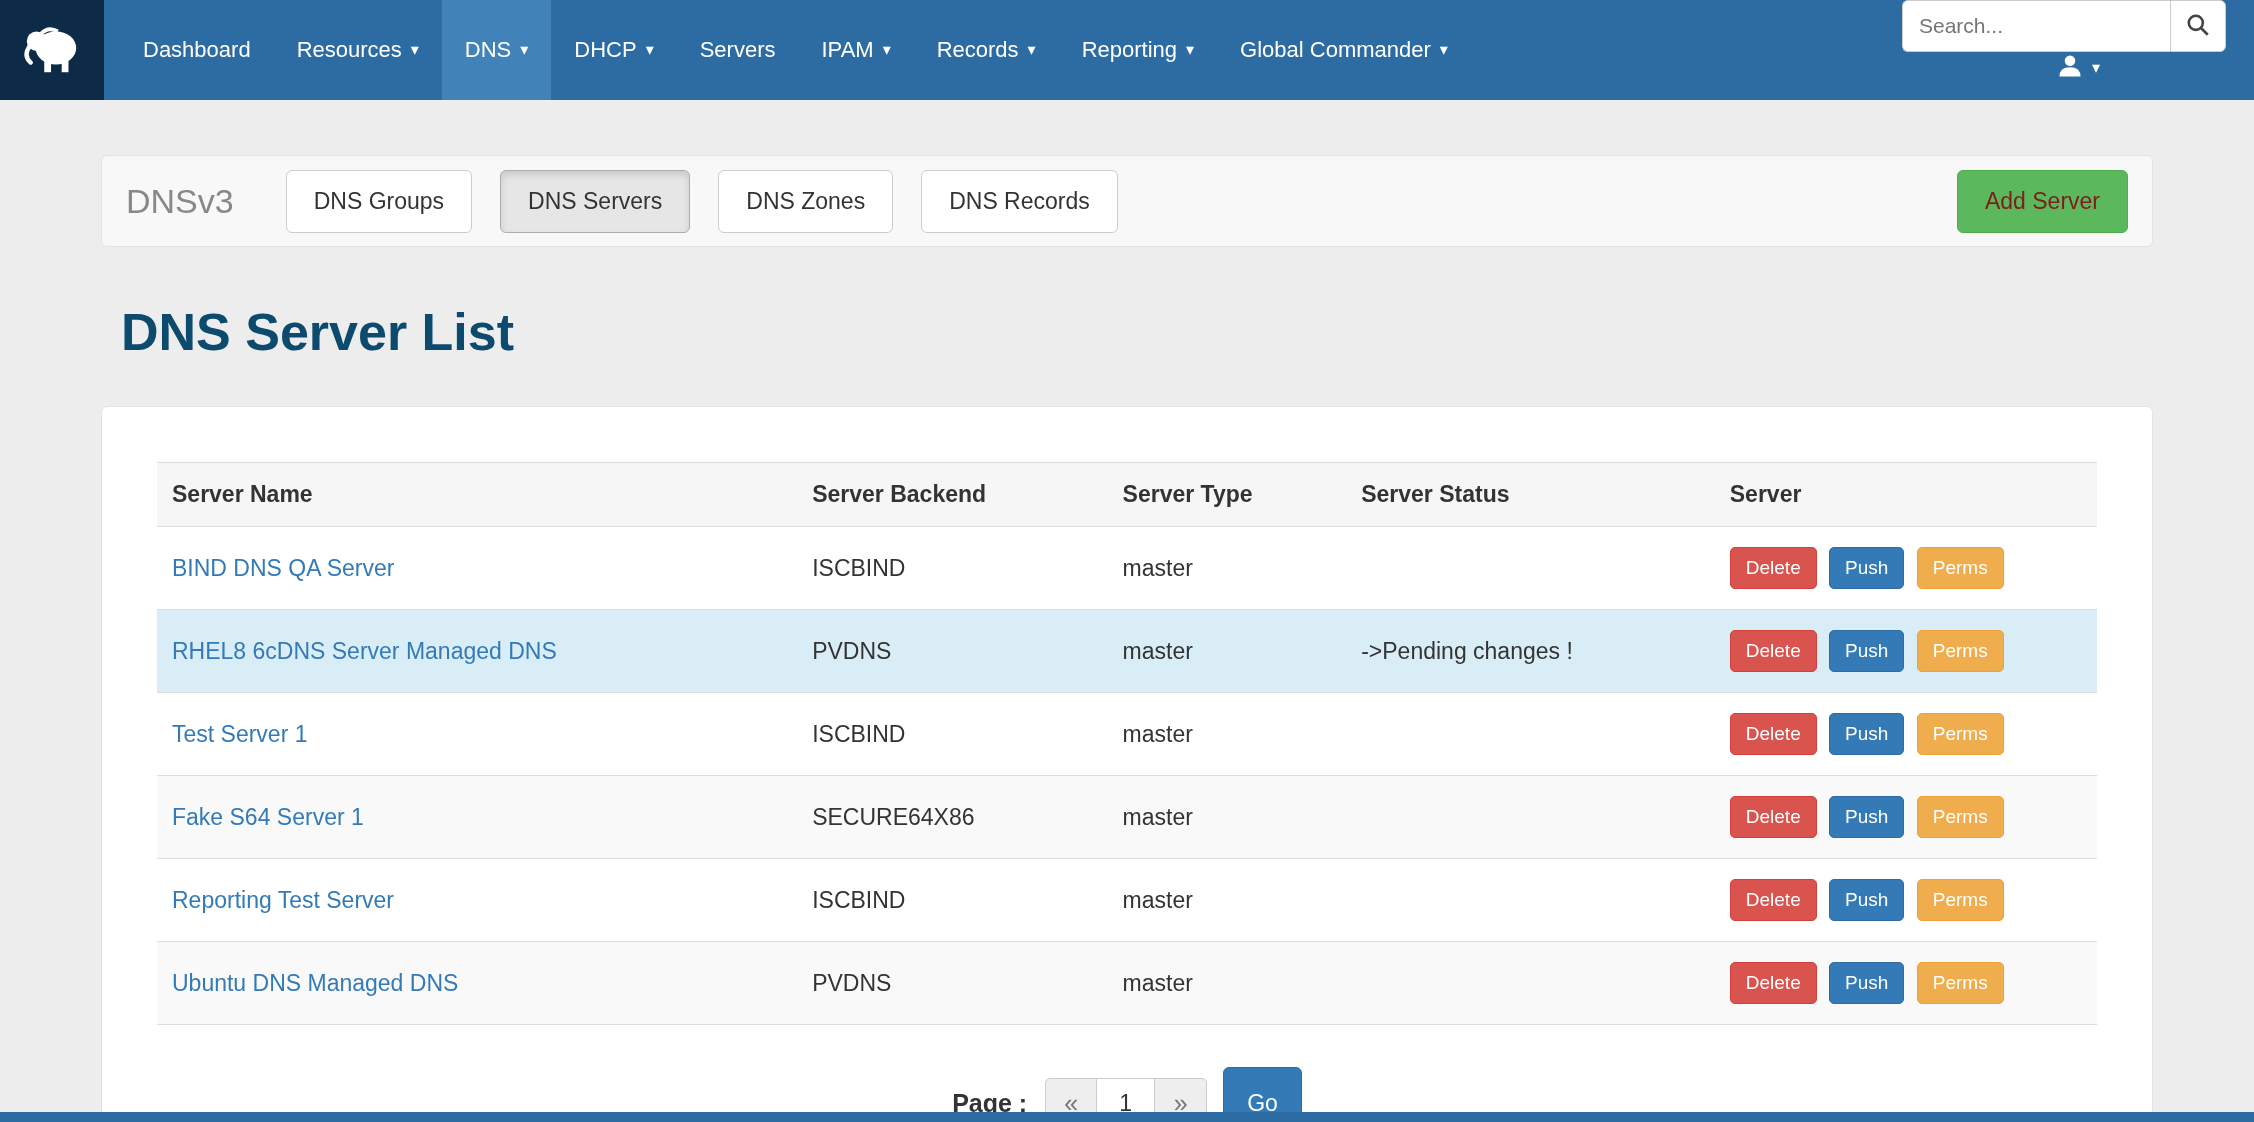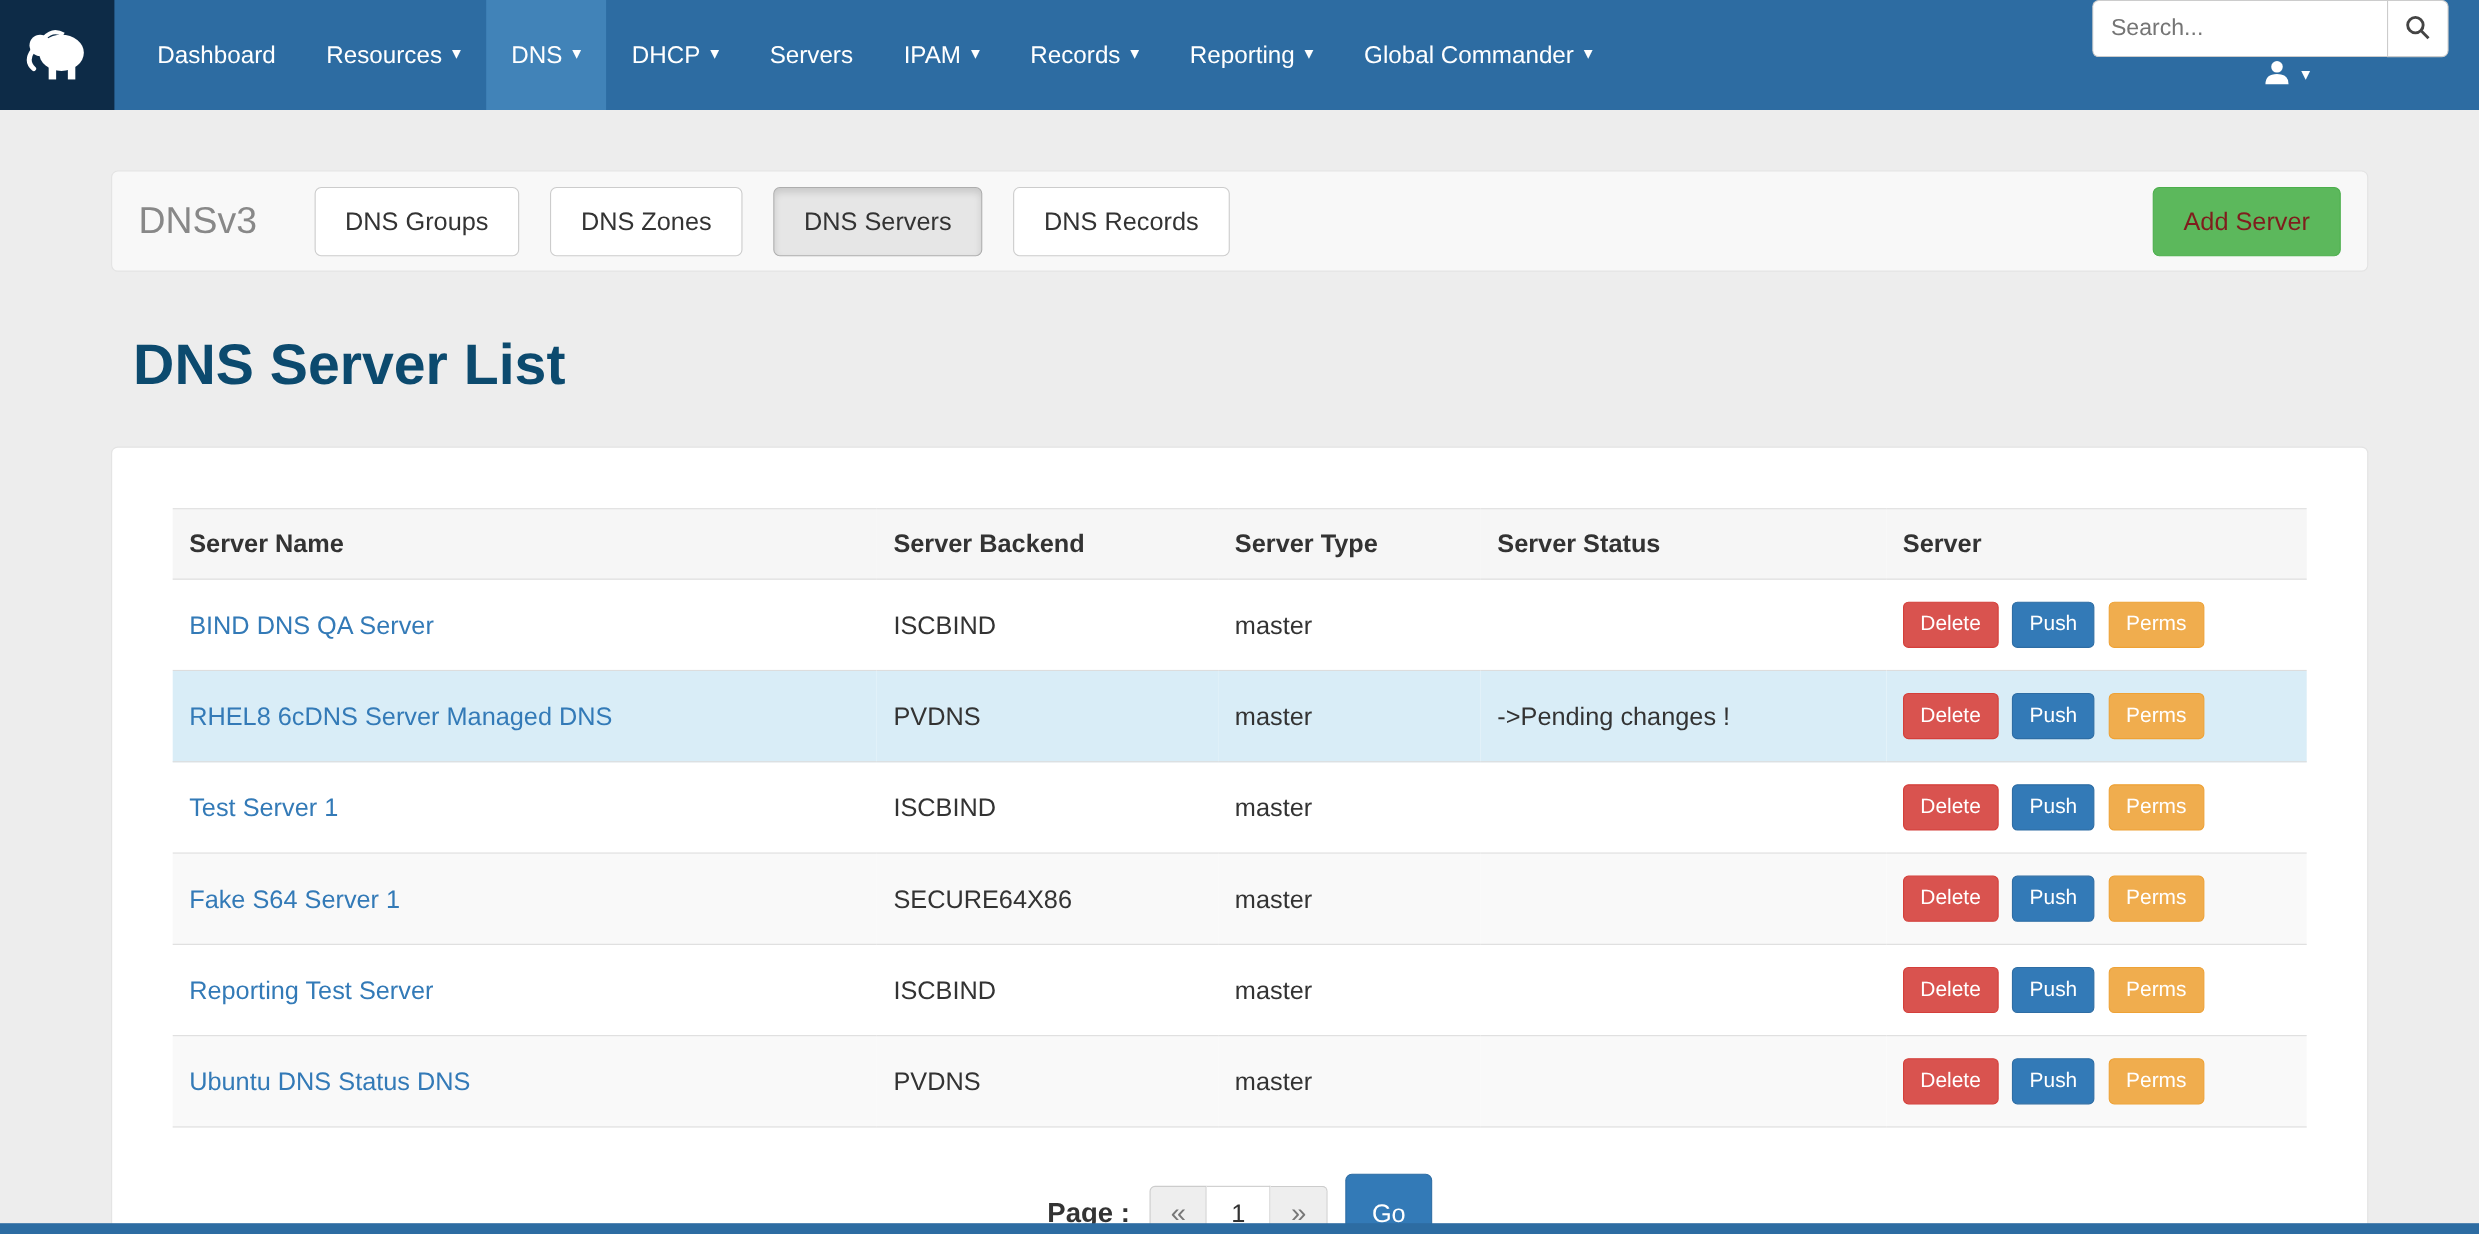--- a/index.html
+++ b/index.html
@@ -208,22 +208,22 @@
       <span class="caret">▾</span>
     </div>
   </div>
 </div>
 
 <div class="container">
 
   <div class="toolbar">
     <span class="brand">DNSv3</span>
     <button class="tab-btn">DNS Groups</button>
+    <button class="tab-btn active">DNS Servers</button>
     <button class="tab-btn">DNS Zones</button>
-    <button class="tab-btn active">DNS Servers</button>
     <button class="tab-btn">DNS Records</button>
     <button class="add-btn">Add Server</button>
   </div>
 
   <h1 class="page-title">DNS Server List</h1>
 
   <div class="card">
     <table>
       <thead>
         <tr>
@@ -284,21 +284,21 @@
           <td>ISCBIND</td>
           <td>master</td>
           <td></td>
           <td>
             <button class="act-btn btn-delete">Delete</button>
             <button class="act-btn btn-push">Push</button>
             <button class="act-btn btn-perms">Perms</button>
           </td>
         </tr>
         <tr>
-          <td><a class="server-link">Ubuntu DNS Status DNS</a></td>
+          <td><a class="server-link">Ubuntu DNS Managed DNS</a></td>
           <td>PVDNS</td>
           <td>master</td>
           <td></td>
           <td>
             <button class="act-btn btn-delete">Delete</button>
             <button class="act-btn btn-push">Push</button>
             <button class="act-btn btn-perms">Perms</button>
           </td>
         </tr>
       </tbody>

